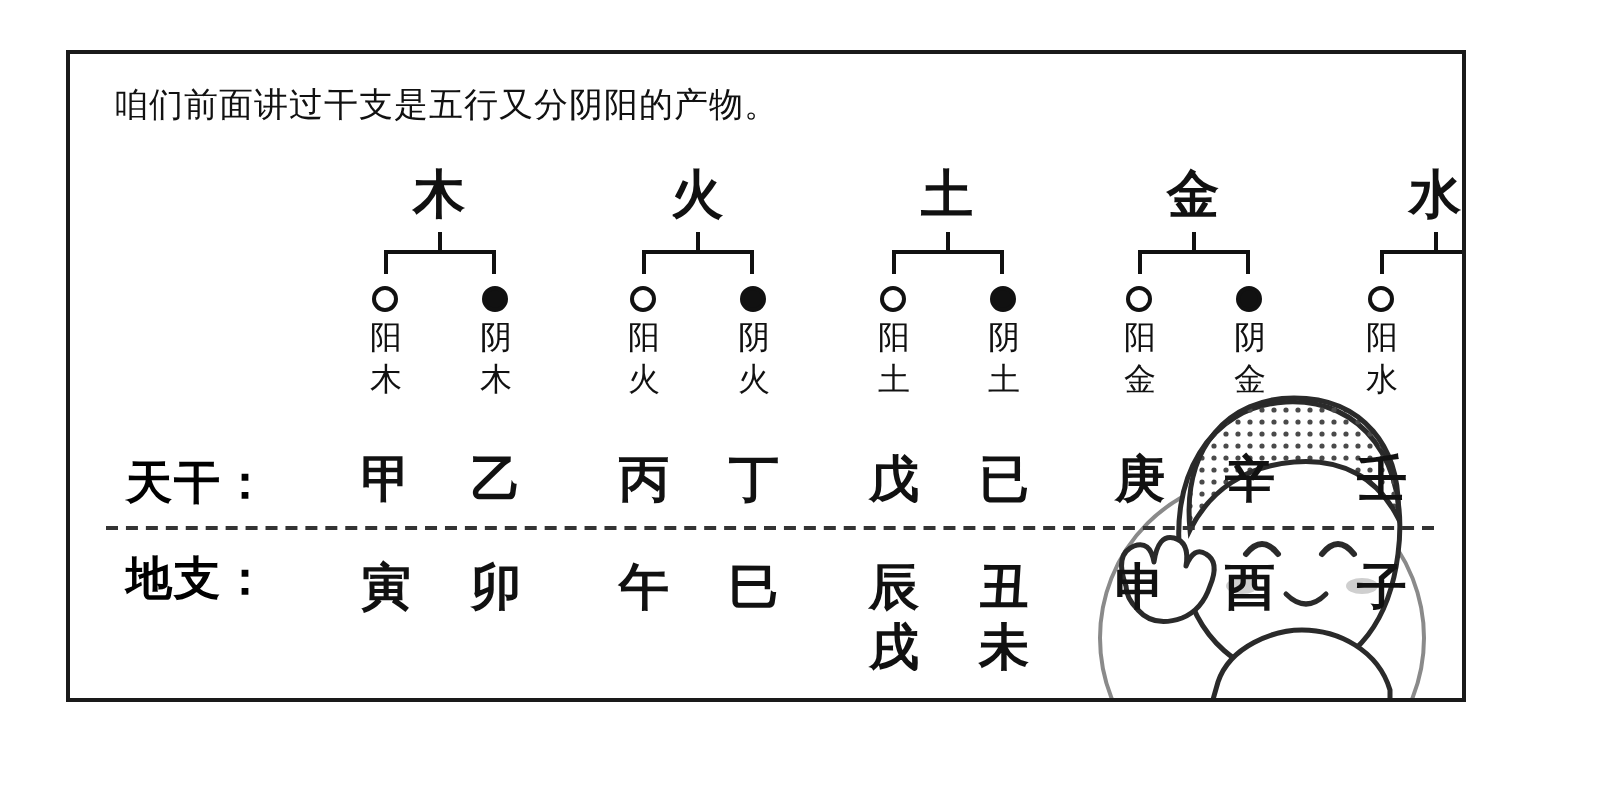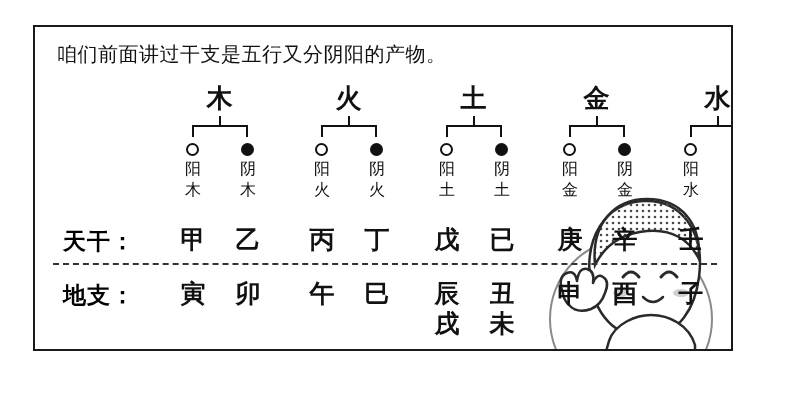--- a/index.html
+++ b/index.html
@@ -49,21 +49,21 @@
     right: 6px;
     bottom: -6px;
     width: 186px;
     height: 182px;
   }
   
   #headline {
     position: absolute;
     left: 22px;
     top: 14px;
-    font-size: 20px;
+    font-size: 17px;
     color: #111111;
     letter-spacing: 0.5px;
     white-space: nowrap;
   }
   
   .col {
     position: absolute;
     top: 56px;
     width: 120px;
     text-align: center;
@@ -151,21 +151,21 @@
   
   .row-label {
     position: absolute;
     font-size: 23px;
     font-weight: bold;
     color: #000000;
     letter-spacing: 1px;
     white-space: nowrap;
   }
   #label-tiangan { left: 28px; top: 199px; }
-  #label-dizhi   { left: 28px; top: 253px; }
+  #label-dizhi   { left: 28px; top: 247px; }
 
   
   .glyph-row {
     position: absolute;
     width: 120px;
     text-align: center;
   }
   .glyph-row .pair {
     position: relative;
     height: 30px;

